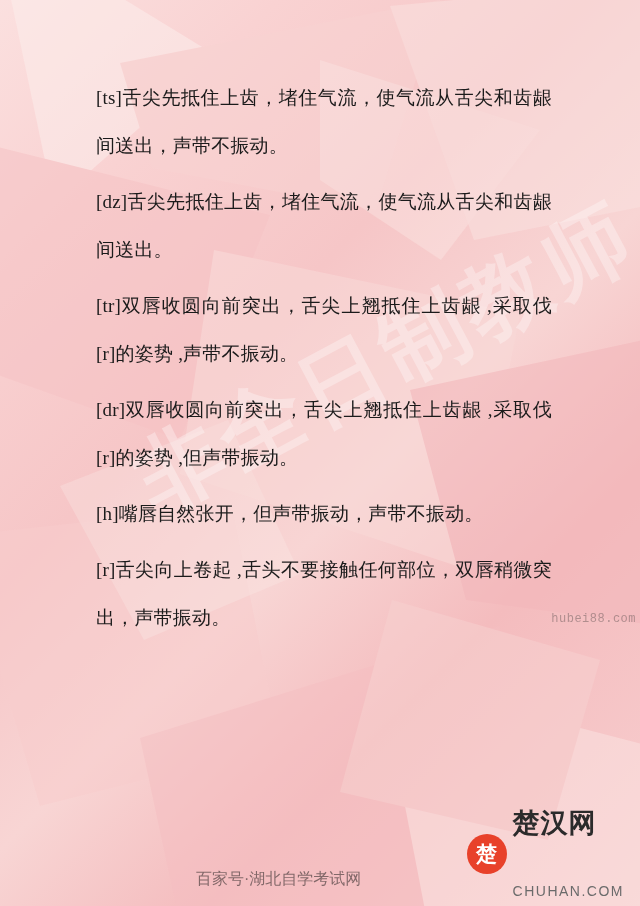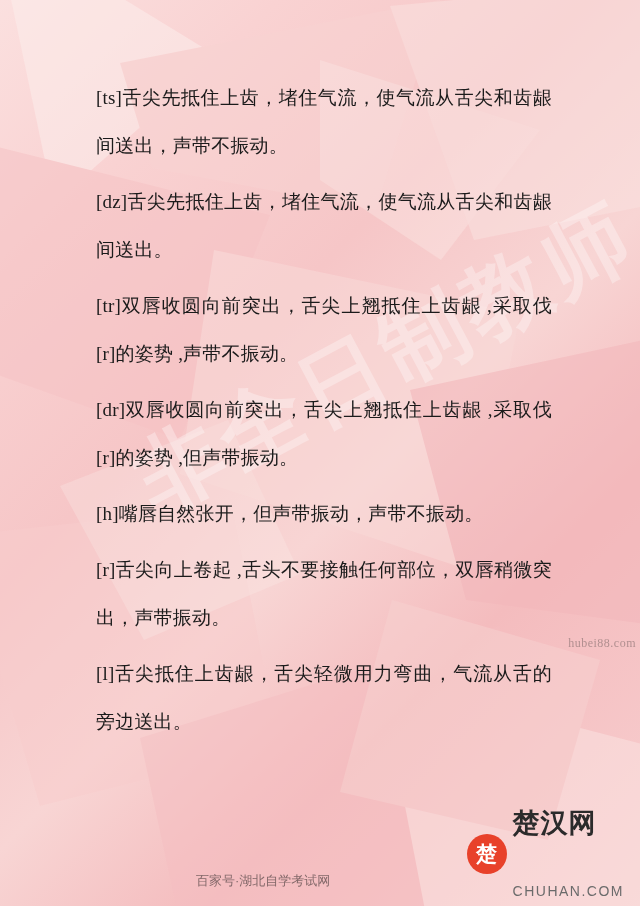--- a/index.html
+++ b/index.html
@@ -78,40 +78,40 @@
     margin: 0 0 8px 0;
     letter-spacing: 0.2px;
     text-align: justify;
     font-family: Liberation Serif, serif;
   }
   .para:last-child { margin-bottom: 0; }
 
   .side-watermark {
     position: absolute;
     right: 4px;
-    top: 636px;
+    top: 612px;
     font-size: 12px;
     color: rgba(120, 100, 100, 0.55);
-    font-family: Liberation Serif, serif;
+    font-family: Liberation Mono, monospace;
     letter-spacing: 0.5px;
     text-align: right;
   }
 
   .footer {
     position: absolute;
     left: 0;
     bottom: 0;
     width: 640px;
     height: 64px;
   }
   .footer-credit {
     position: absolute;
     left: 196px;
     bottom: 16px;
-    font-size: 13px;
+    font-size: 16px;
     color: rgba(60, 50, 50, 0.62);
     white-space: nowrap;
     font-family: "Liberation Sans", sans-serif;
   }
   .footer-logo {
     position: absolute;
     right: 16px;
     bottom: 8px;
     display: flex;
     align-items: center;
@@ -174,21 +174,20 @@
 
   <div class="watermark-big">非全日制教师</div>
 
   <div class="content">
     <p class="para">[ts]舌尖先抵住上齿，堵住气流，使气流从舌尖和齿龈间送出，声带不振动。</p>
     <p class="para">[dz]舌尖先抵住上齿，堵住气流，使气流从舌尖和齿龈间送出。</p>
     <p class="para">[tr]双唇收圆向前突出，舌尖上翘抵住上齿龈 ,采取伐[r]的姿势 ,声带不振动。</p>
     <p class="para">[dr]双唇收圆向前突出，舌尖上翘抵住上齿龈 ,采取伐[r]的姿势 ,但声带振动。</p>
     <p class="para">[h]嘴唇自然张开，但声带振动，声带不振动。</p>
     <p class="para">[r]舌尖向上卷起 ,舌头不要接触任何部位，双唇稍微突出，声带振动。</p>
-    <p class="para">[l]舌尖抵住上齿龈，舌尖轻微用力弯曲，气流从舌的旁边送出。</p>
   </div>
 
   <div class="side-watermark">hubei88.com</div>
 
   <div class="footer">
     <div class="footer-credit">百家号·湖北自学考试网</div>
     <div class="footer-logo">
       <div class="logo-mark">楚</div>
       <div class="logo-text-wrap">
         <div class="logo-text">楚汉网</div>

